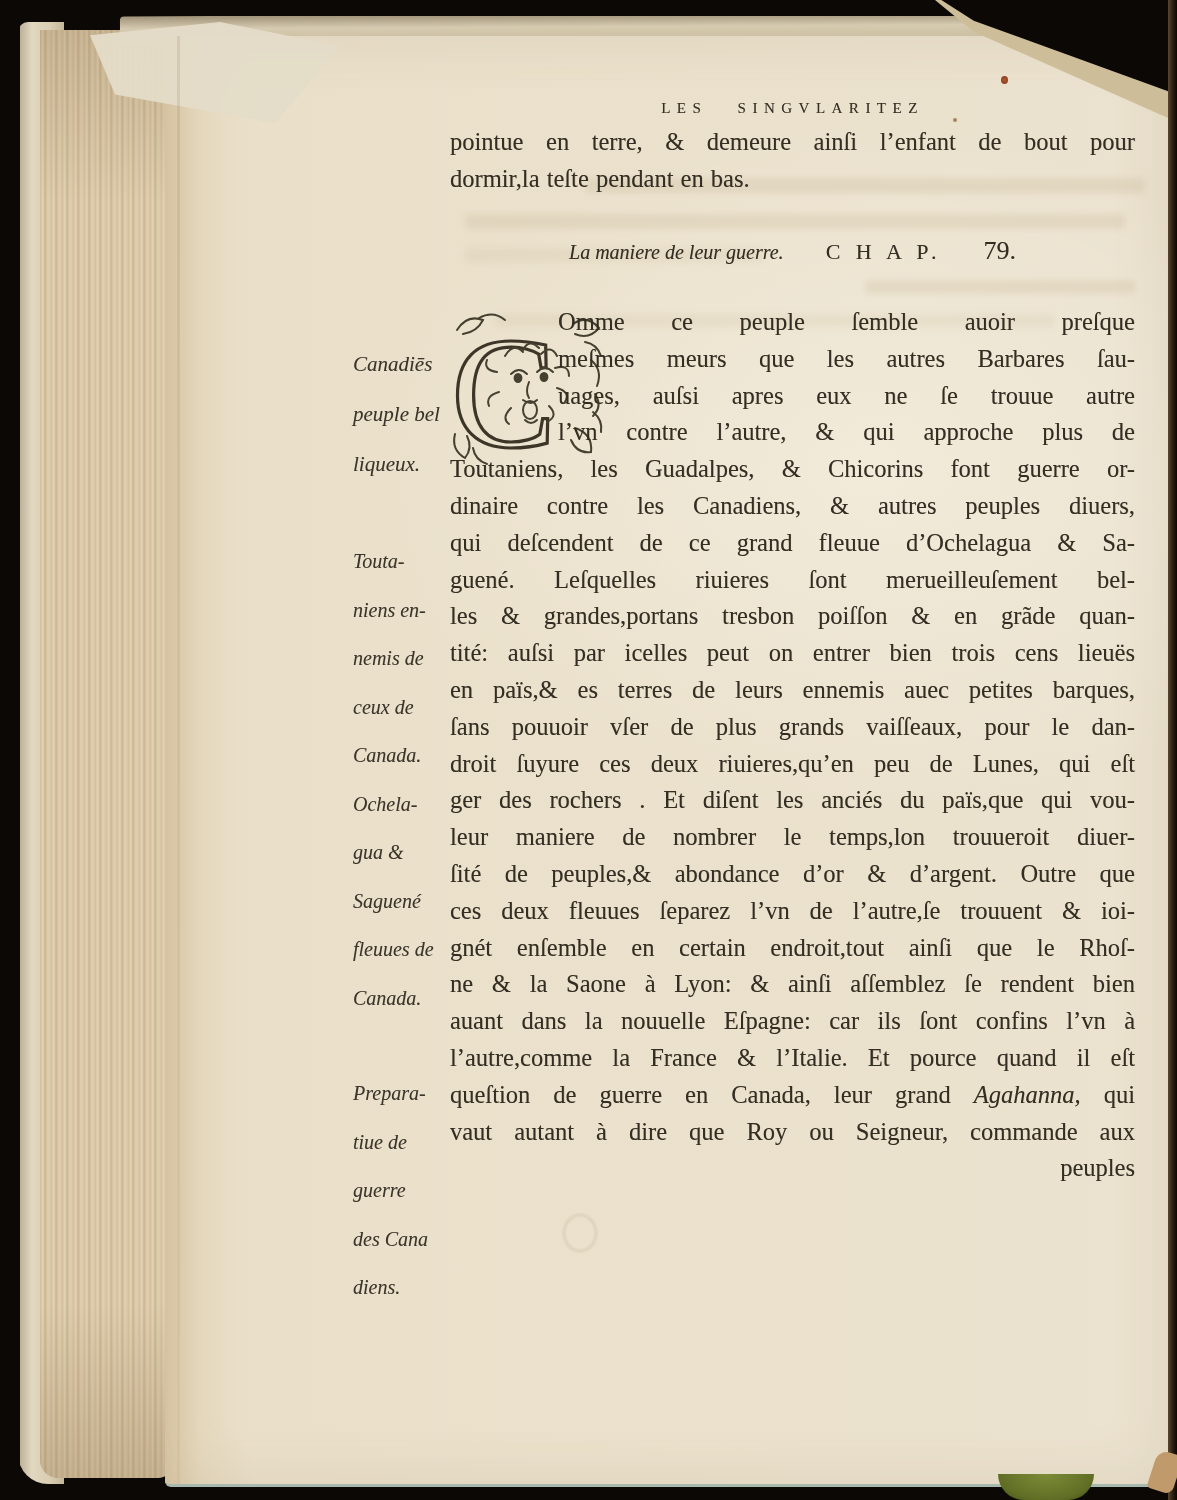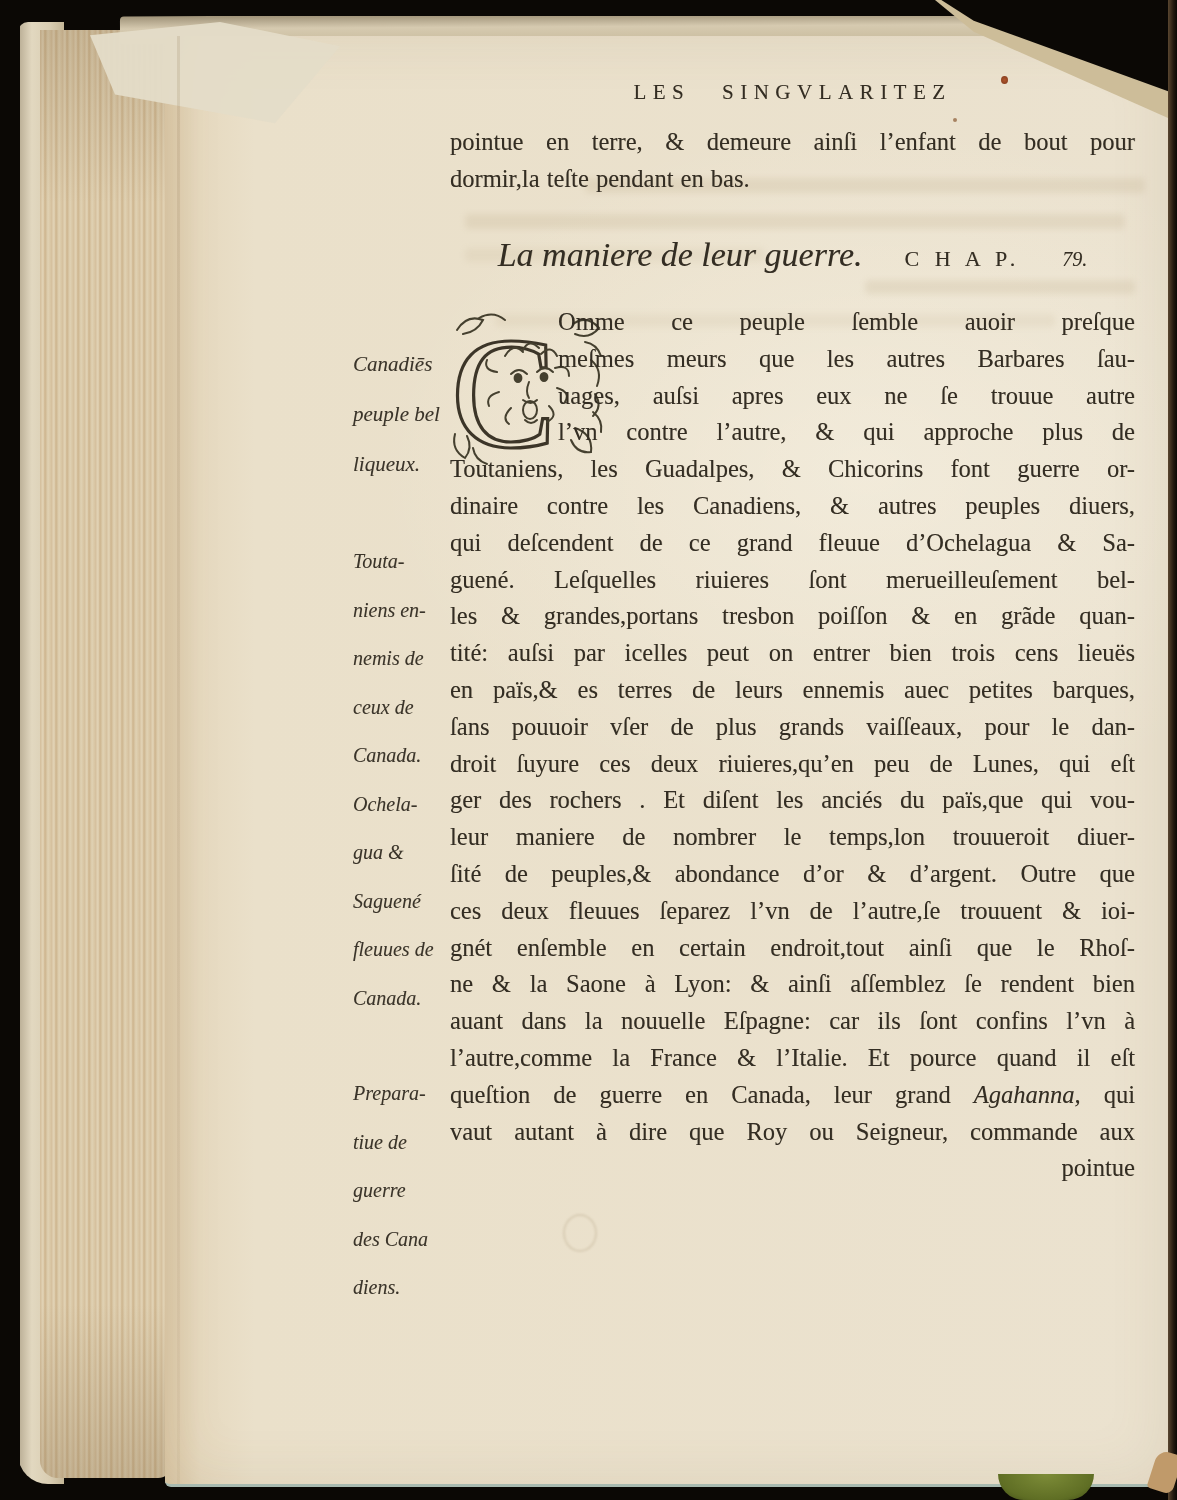--- a/index.html
+++ b/index.html
@@ -38,30 +38,30 @@
   .black-bottom{position:absolute;left:0;top:1487px;width:100%;height:13px;background:#0b0805;}
   .right-edge{position:absolute;left:1168px;top:0;width:9px;height:100%;
         background:linear-gradient(90deg,#5a4630,#241a0f 60%,#0b0805);}
   .green-blob{position:absolute;left:998px;top:1474px;width:96px;height:26px;
         background:radial-gradient(ellipse at 50% 0%,#7d8c38,#5f6e24 70%,#3d4716);border-radius:0 0 48px 48px;}
   .tan-fragment{position:absolute;left:1152px;top:1452px;width:26px;height:40px;background:#c09a6a;
         border-radius:12px 2px 8px 4px;transform:rotate(18deg);}
 
   
   .ink{color:#332d23;text-shadow:.3px .3px 0 rgba(45,32,12,.28);}
-  .running-header{position:absolute;left:285px;top:44px;width:685px;text-align:center;
-        font-size:21px;letter-spacing:6.5px;word-spacing:20px;}
+  .running-header{position:absolute;left:285px;top:64px;width:685px;text-align:center;
+        font-size:15px;letter-spacing:6.5px;word-spacing:20px;}
   .intro{position:absolute;left:285px;top:88px;width:685px;font-size:24.5px;word-spacing:1px;}
   .bl{height:36.8px;line-height:36.8px;text-align:justify;text-align-last:justify;}
   .bl.natural{text-align:left;text-align-last:left;}
   .chapter-heading{position:absolute;left:285px;top:200px;width:685px;display:flex;
         justify-content:center;align-items:baseline;gap:42px;}
-  .chap-title{font-style:italic;font-size:34px;}
+  .chap-title{font-style:italic;font-size:20px;}
   .chap-label{font-size:22px;letter-spacing:5px;}
-  .chap-num{font-size:20px;font-style:italic;}
+  .chap-num{font-size:26px;}
   .dropcap{position:absolute;left:280px;top:272px;width:166px;height:164px;}
   .body-block{position:absolute;left:285px;top:268px;width:685px;font-size:24.5px;word-spacing:1px;}
   .body-block .ind{margin-left:108px;}
   .catch{text-align:right;text-align-last:right;}
   .marginal{position:absolute;width:105px;font-style:italic;font-size:20px;color:#3a342a;
         text-shadow:.3px .3px 0 rgba(45,32,12,.2);}
   .marginal .ml{line-height:29.5px;margin-top:19px;}
   .note1{left:188px;top:294px;}
   .note1 .ml{line-height:31px;font-size:21px;}
   .note2{left:188px;top:492px;}
@@ -152,21 +152,21 @@
       <div class="bl">ger des rochers . Et diſent les anciés du païs,que qui vou-</div>
       <div class="bl">leur maniere de nombrer le temps,lon trouueroit diuer-</div>
       <div class="bl">ſité de peuples,&amp; abondance d’or &amp; d’argent. Outre que</div>
       <div class="bl">ces deux fleuues ſeparez l’vn de l’autre,ſe trouuent &amp; ioi-</div>
       <div class="bl">gnét enſemble en certain endroit,tout ainſi que le Rhoſ-</div>
       <div class="bl">ne &amp; la Saone à Lyon: &amp; ainſi aſſemblez ſe rendent bien</div>
       <div class="bl">auant dans la nouuelle Eſpagne: car ils ſont confins l’vn à</div>
       <div class="bl">l’autre,comme la France &amp; l’Italie. Et pource quand il eſt</div>
       <div class="bl"><span>queſtion de guerre en Canada, leur grand </span><span style="font-style:italic;">Agahanna,</span><span> qui</span></div>
       <div class="bl">vaut autant à dire que Roy ou Seigneur, commande aux</div>
-      <div class="bl catch">pointue</div>
+      <div class="bl catch">peuples</div>
     </div>
 
     <div class="marginal note1">
       <div class="ml">Canadiēs</div>
       <div class="ml">peuple bel</div>
       <div class="ml">liqueux.</div>
     </div>
     <div class="marginal note2">
       <div class="ml">Touta-</div>
       <div class="ml">niens en-</div>

